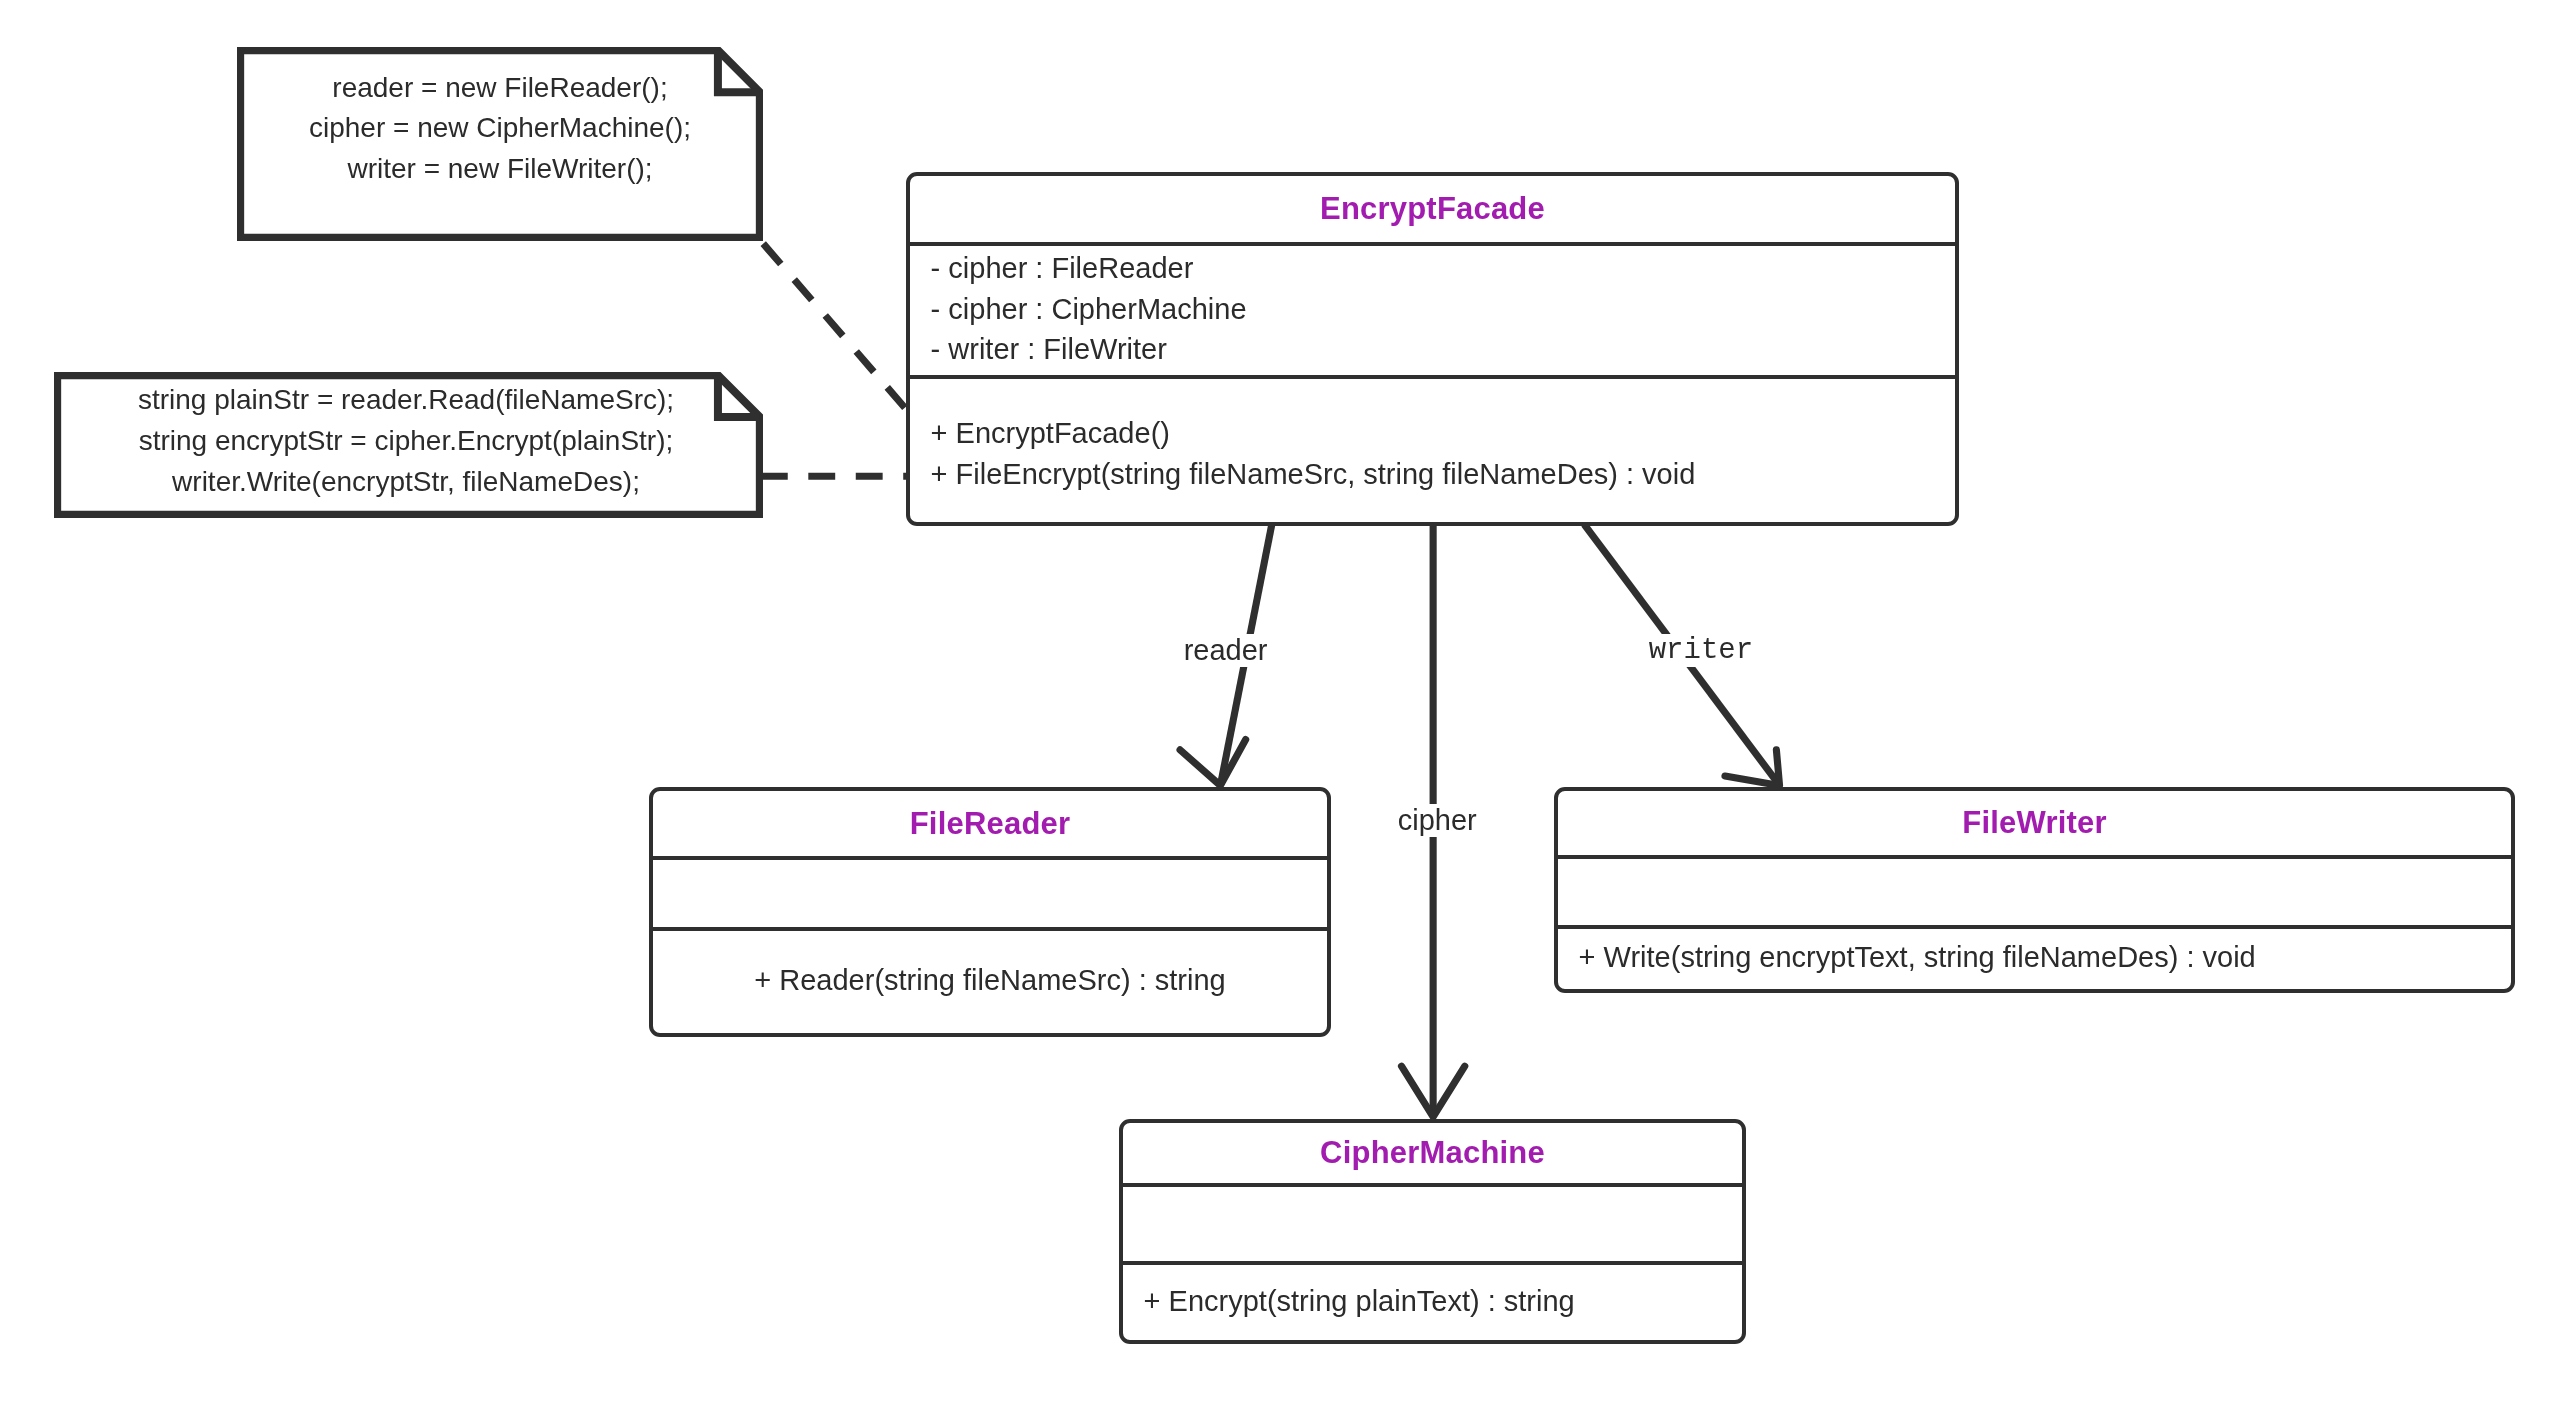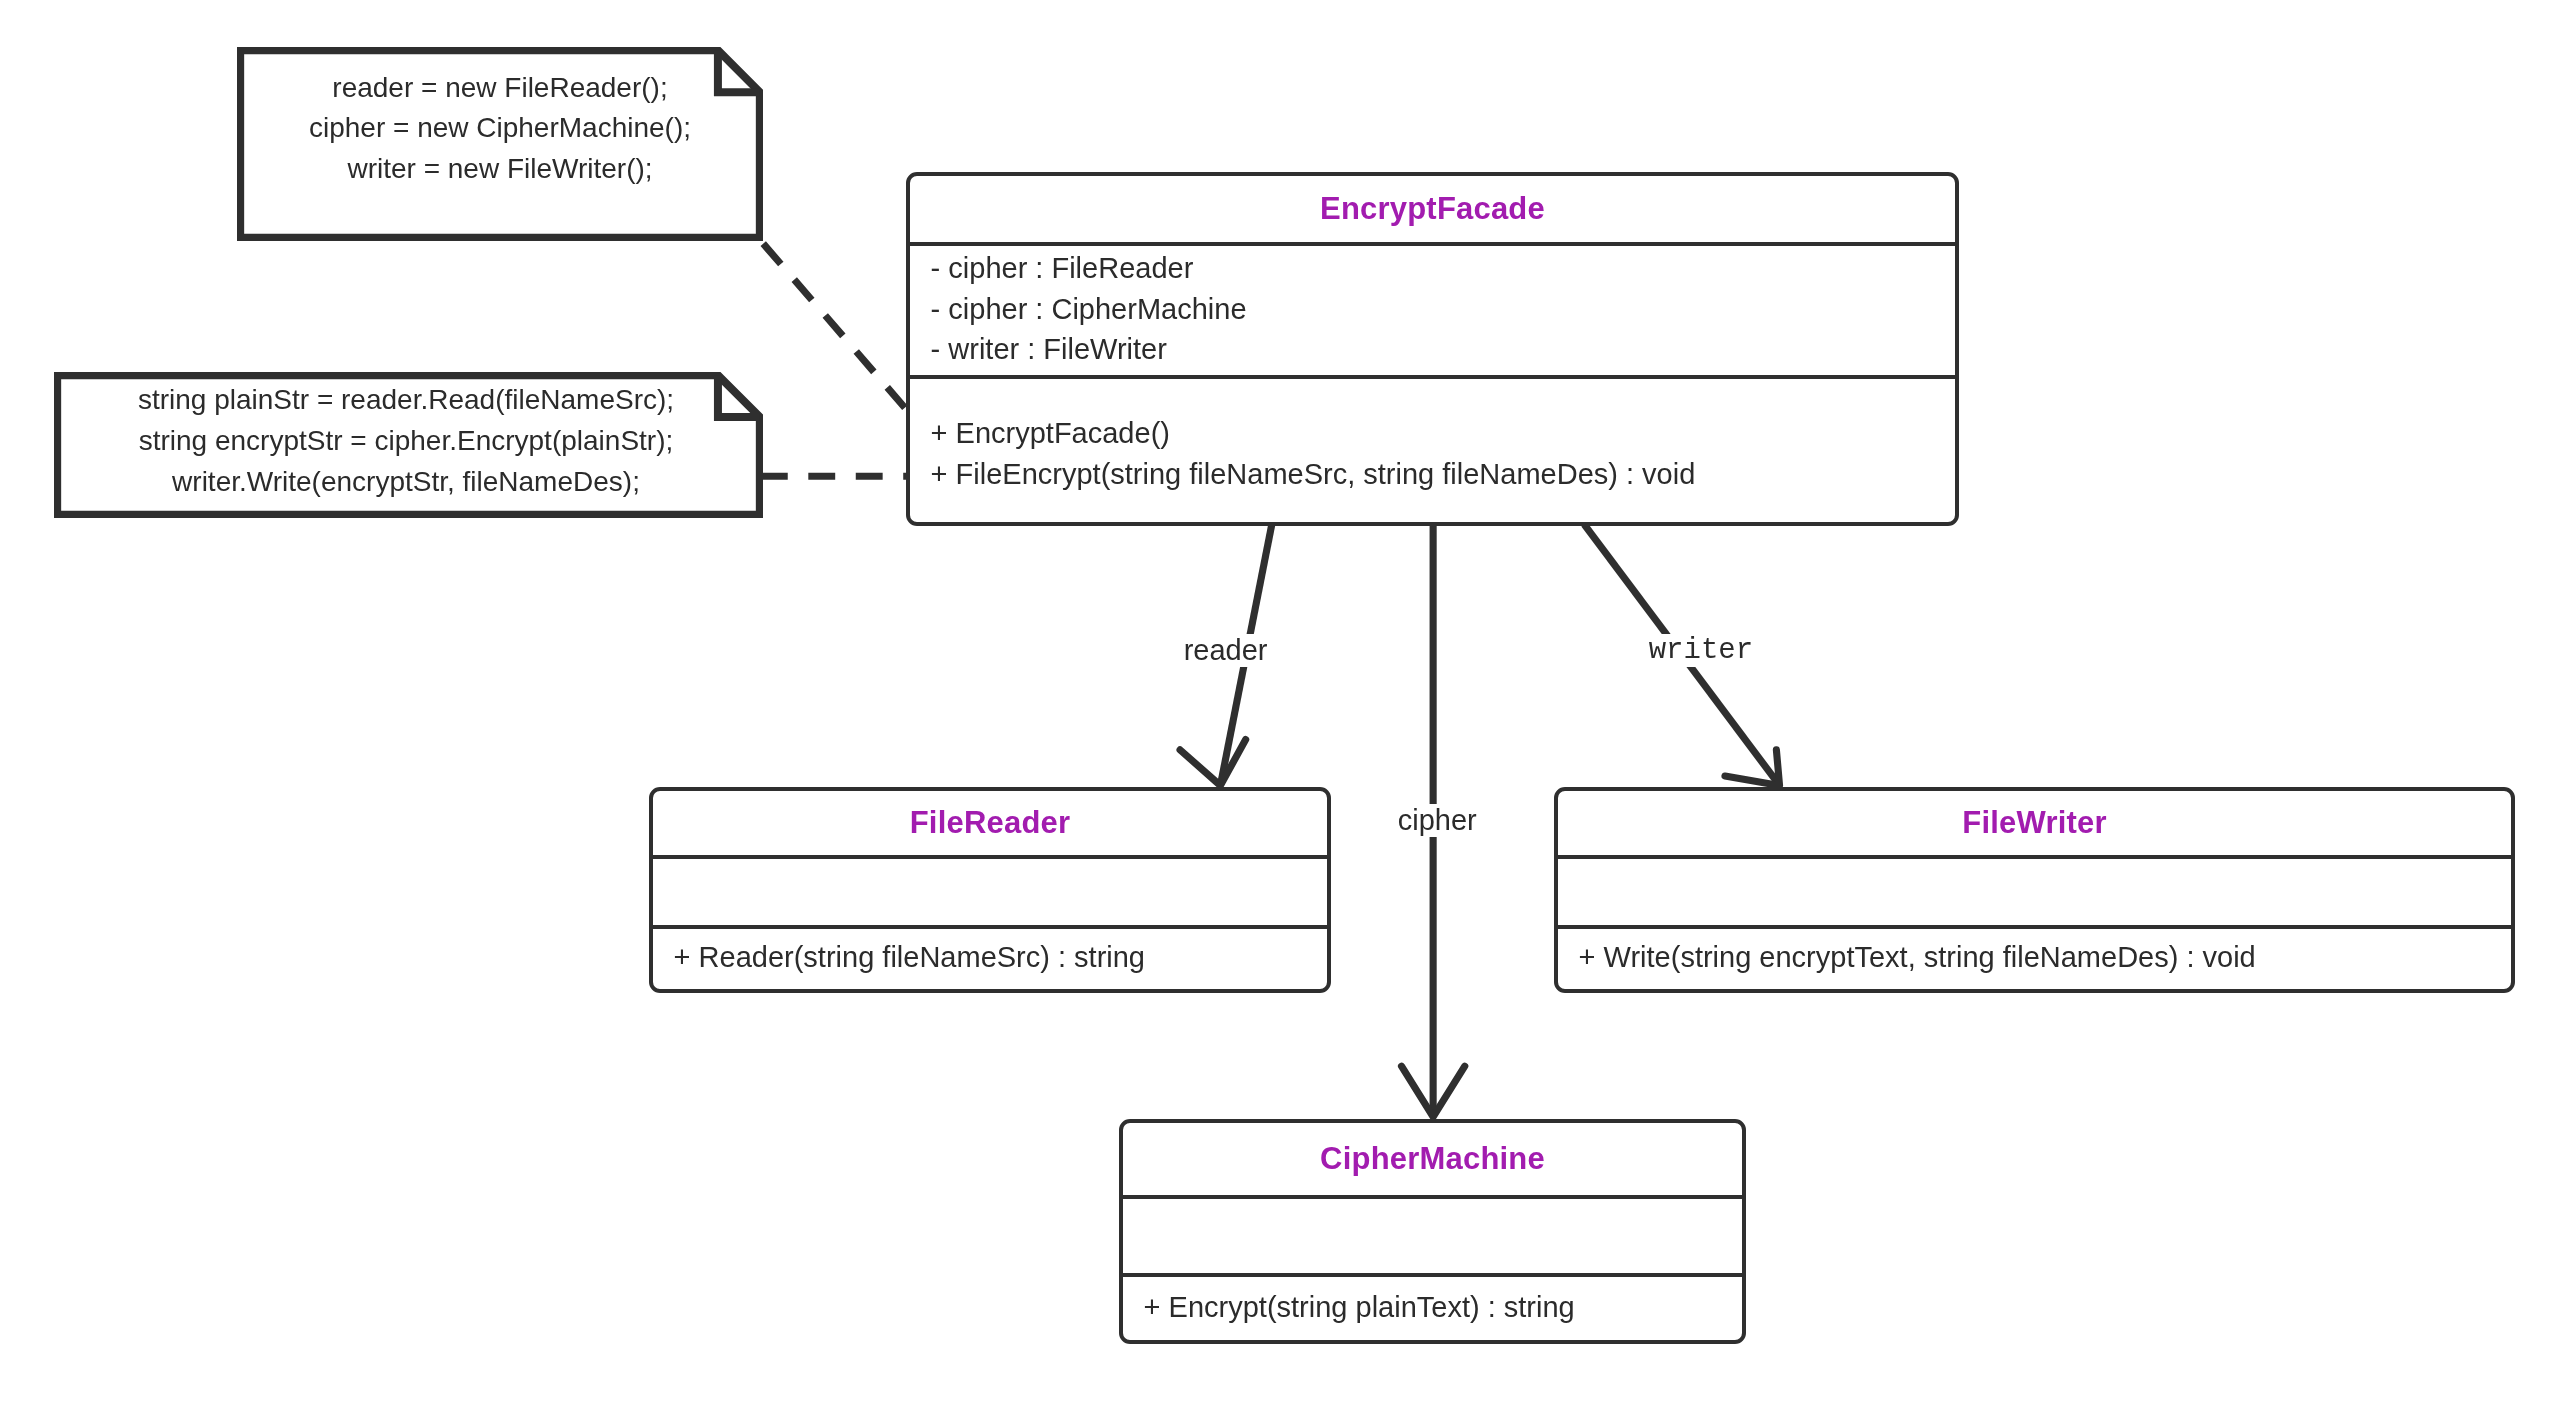--- a/index.html
+++ b/index.html
@@ -157,38 +157,38 @@
       <div class="uml-line">- cipher : FileReader</div>
       <div class="uml-line">- cipher : CipherMachine</div>
       <div class="uml-line">- writer : FileWriter</div>
     </div>
     <div class="uml-ops" style="flex:1 1 auto; padding-top:17.4px;">
       <div class="uml-line">+ EncryptFacade()</div>
       <div class="uml-line">+ FileEncrypt(string fileNameSrc, string fileNameDes) : void</div>
     </div>
   </div>
 
-  <div class="uml-class" style="left:649px; top:787px; width:682px; height:206px;">
+  <div class="uml-class" style="left:649px; top:787px; width:682px; height:250px;text-align:center;">
     <div class="uml-name" style="height:69px;">FileReader</div>
     <div class="uml-attrs" style="height:71px;"></div>
     <div class="uml-ops" style="flex:1 1 auto; justify-content:center;">
       <div class="uml-line">+ Reader(string fileNameSrc) : string</div>
     </div>
   </div>
 
   <div class="uml-class" style="left:1554px; top:787px; width:961px; height:206px;">
     <div class="uml-name" style="height:69px;">FileWriter</div>
     <div class="uml-attrs" style="height:71px;"></div>
     <div class="uml-ops" style="flex:1 1 auto; justify-content:flex-start;">
       <div class="uml-line">+ Write(string encryptText, string fileNameDes) : void</div>
     </div>
   </div>
 
   <div class="uml-class" style="left:1119px; top:1119px; width:627px; height:225px;">
-    <div class="uml-name" style="height:76px;">CipherMachine</div>
+    <div class="uml-name" style="height:64px;">CipherMachine</div>
     <div class="uml-attrs" style="height:78px;"></div>
     <div class="uml-ops" style="flex:1 1 auto; justify-content:center;">
       <div class="uml-line">+ Encrypt(string plainText) : string</div>
     </div>
   </div>
 
   <div class="edge-label" style="left:1179px; top:634px;">reader</div>
   <div class="edge-label" style="left:1393px; top:804px;">cipher</div>
   <div class="edge-label" style="left:1644px; top:634px;font-family:Liberation Mono, monospace;">writer</div>
 

